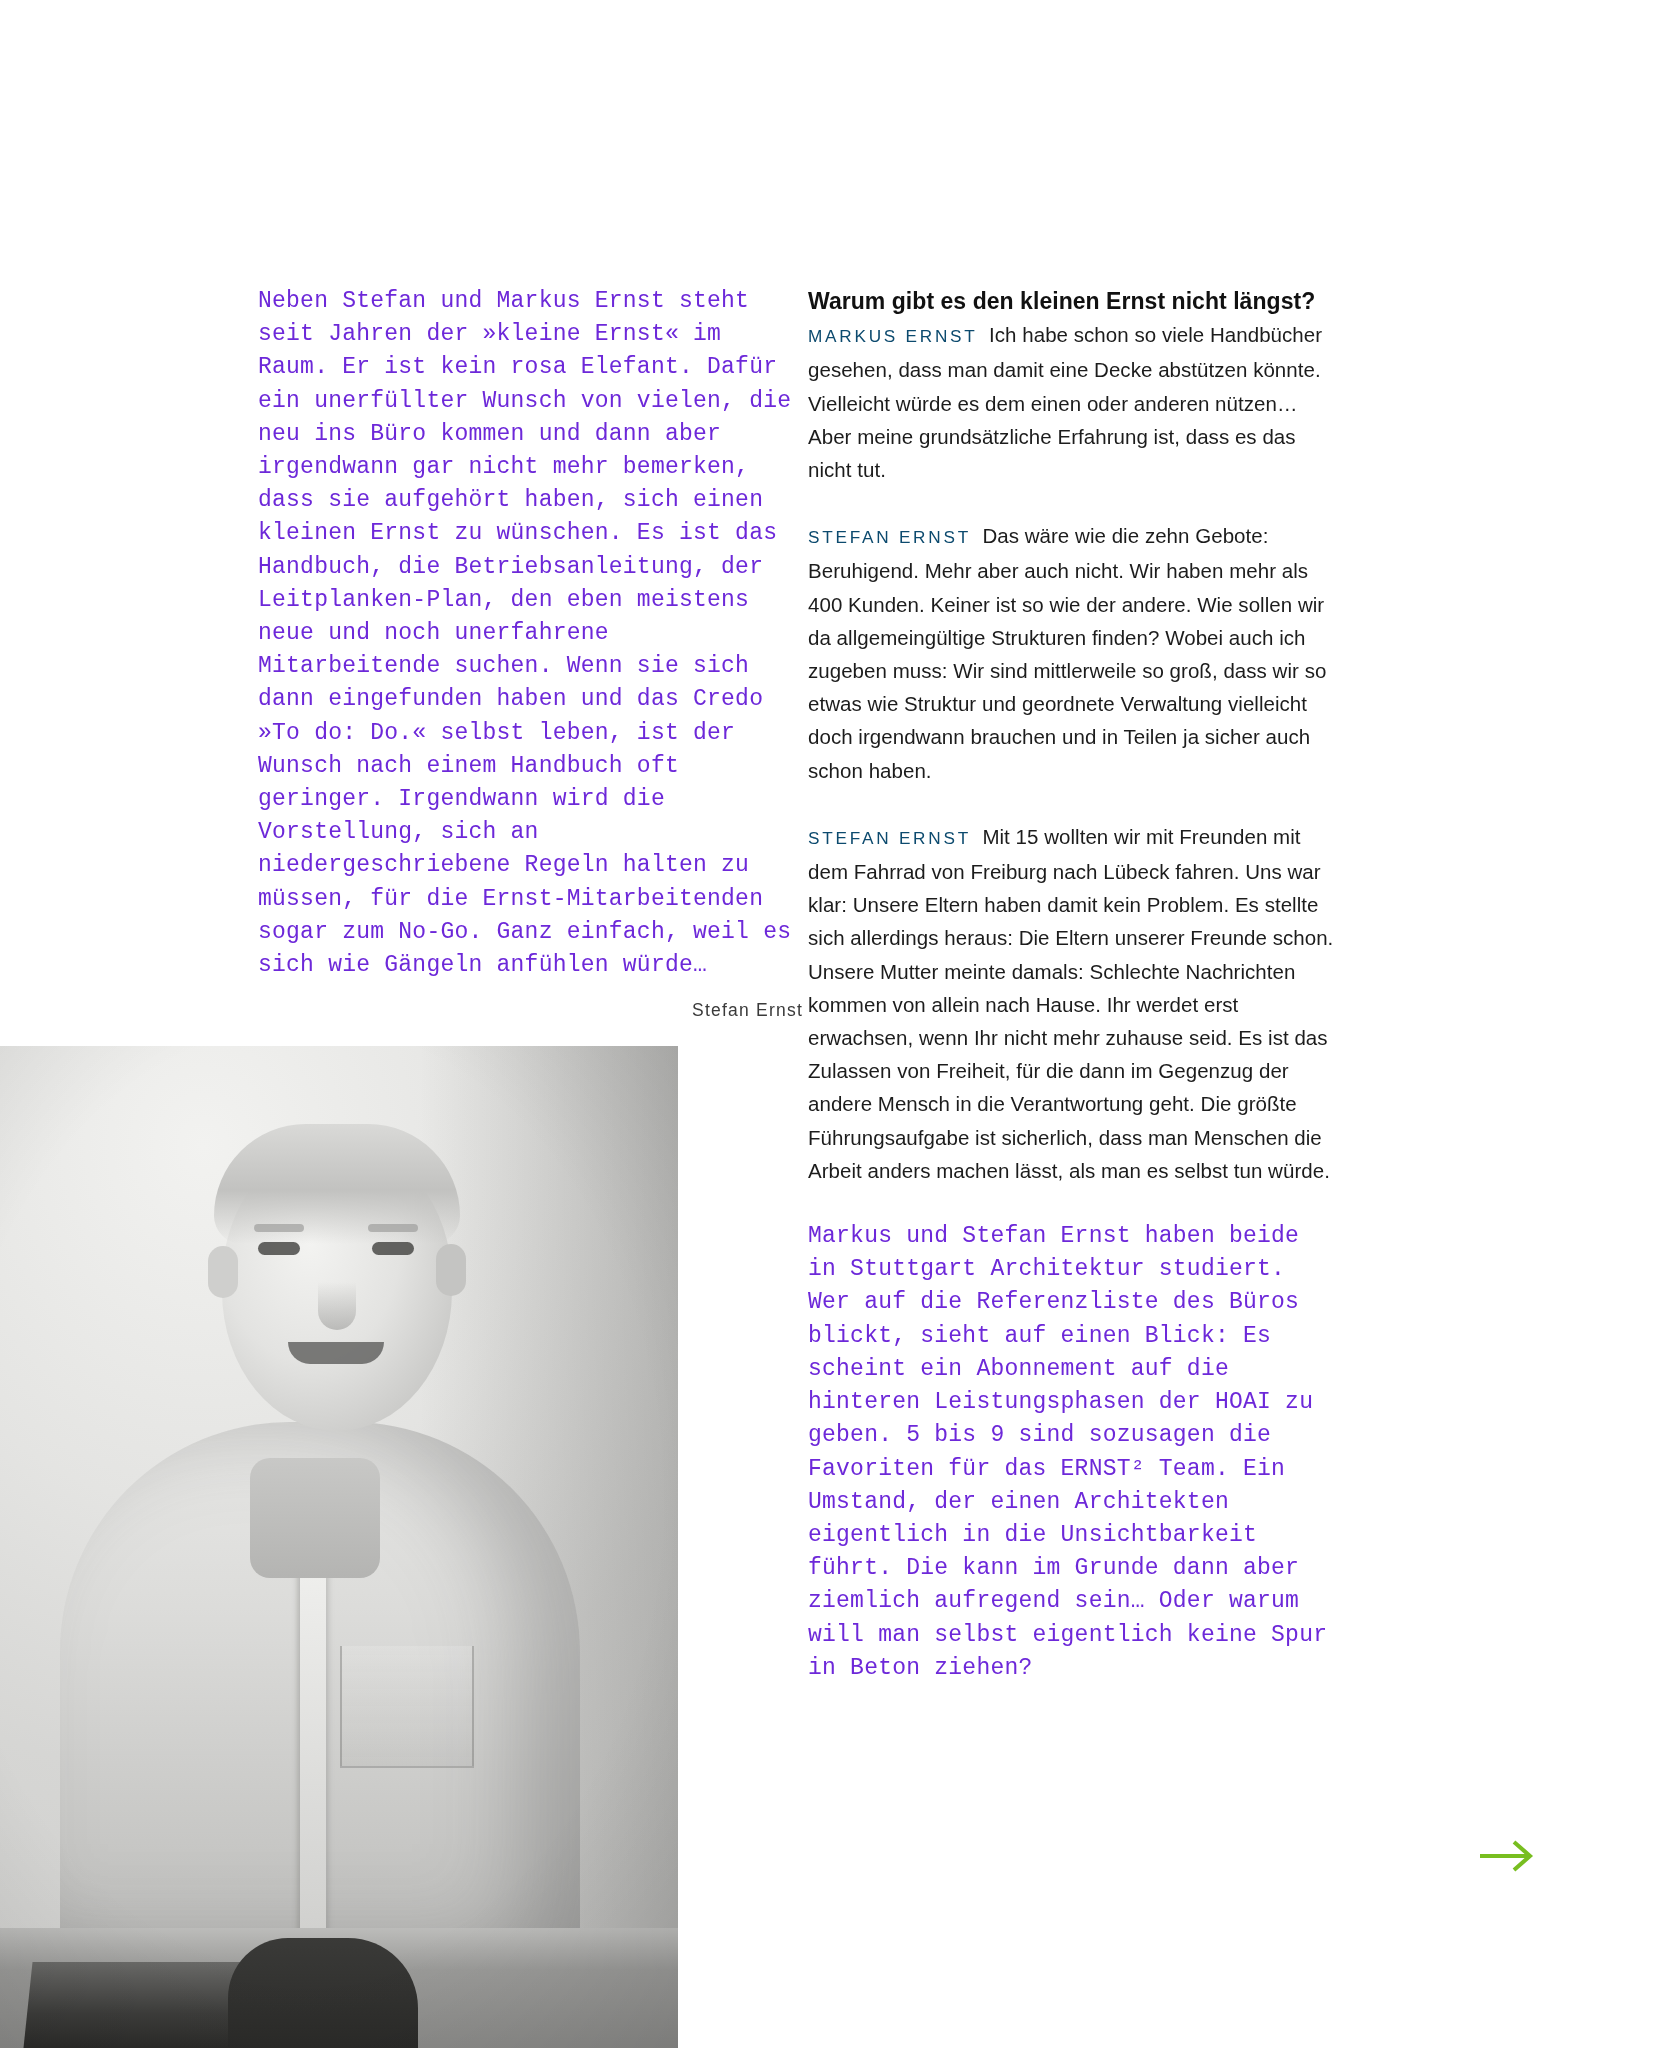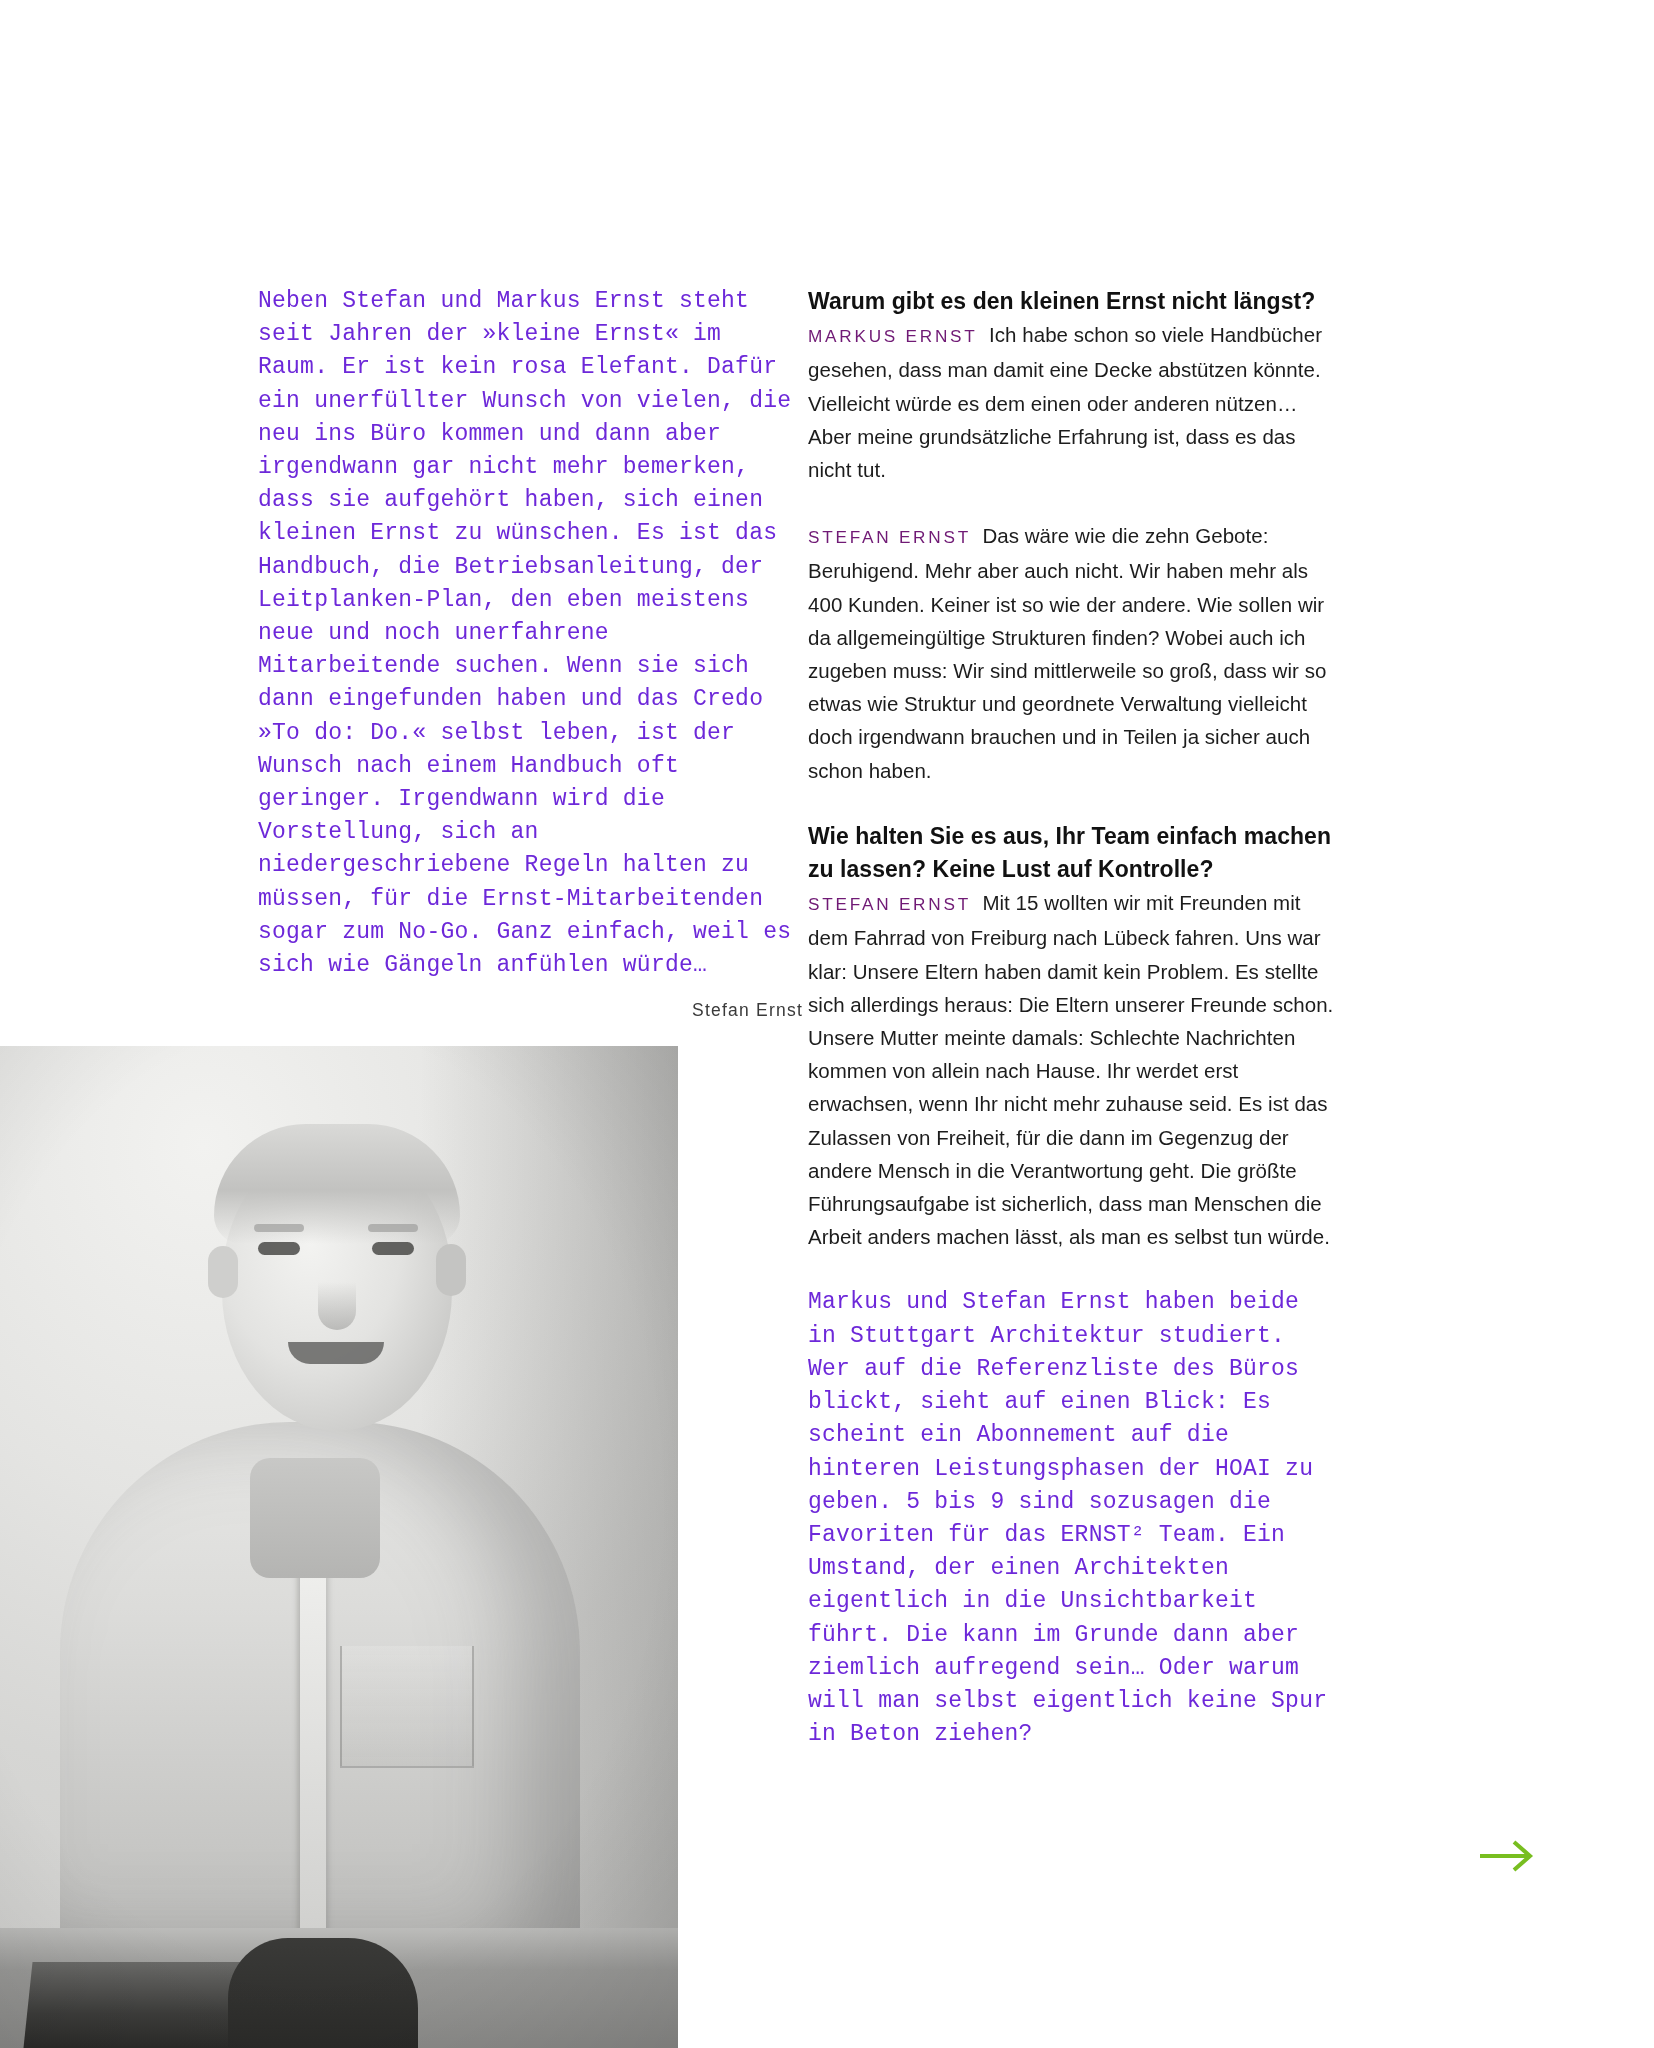--- a/index.html
+++ b/index.html
@@ -64,21 +64,21 @@
     line-height: 33.2px;
     color: #111111;
     letter-spacing: 0.002em;
     margin: 0;
   }
 
   .speaker {
     font-family: "Liberation Sans", sans-serif;
     font-size: 17.2px;
     letter-spacing: 0.16em;
-    color: #701a75;
+    color: #0c4a6e;
     text-transform: uppercase;
     white-space: nowrap;
   }
 
   .qa-block {
     margin-bottom: 33px;
   }
   .answer {
     margin: 0;
   }
@@ -319,21 +319,20 @@
     <div class="qa-block">
       <p class="question">Warum gibt es den kleinen Ernst nicht längst?</p>
       <p class="sans-body answer"><span class="speaker">MARKUS ERNST</span>&nbsp;&nbsp;<span>Ich habe schon so viele Handbücher gesehen, dass man damit eine Decke abstützen könnte. Vielleicht würde es dem einen oder anderen nützen… Aber meine grundsätzliche Erfahrung ist, dass es das nicht tut.</span></p>
     </div>
 
     <div class="qa-block">
       <p class="sans-body answer"><span class="speaker">STEFAN ERNST</span>&nbsp;&nbsp;<span>Das wäre wie die zehn Gebote: Beruhigend. Mehr aber auch nicht. Wir haben mehr als 400 Kunden. Keiner ist so wie der andere. Wie sollen wir da allgemeingültige Strukturen finden? Wobei auch ich zugeben muss: Wir sind mittlerweile so groß, dass wir so etwas wie Struktur und geordnete Verwaltung vielleicht doch irgendwann brauchen und in Teilen ja sicher auch schon haben.</span></p>
     </div>
 
     <div class="qa-block">
-      <p class="question">Wie halten Sie es aus, Ihr Team einfach machen zu lassen? Keine Lust auf Kontrolle?</p>
       <p class="sans-body answer"><span class="speaker">STEFAN ERNST</span>&nbsp;&nbsp;<span>Mit 15 wollten wir mit Freunden mit dem Fahrrad von Freiburg nach Lübeck fahren. Uns war klar: Unsere Eltern haben damit kein Problem. Es stellte sich allerdings heraus: Die Eltern unserer Freunde schon. Unsere Mutter meinte damals: Schlechte Nachrichten kommen von allein nach Hause. Ihr werdet erst erwachsen, wenn Ihr nicht mehr zuhause seid. Es ist das Zulassen von Freiheit, für die dann im Gegenzug der andere Mensch in die Verantwortung geht. Die größte Führungsaufgabe ist sicherlich, dass man Menschen die Arbeit anders machen lässt, als man es selbst tun würde.</span></p>
     </div>
 
     <div class="serif-body">
       <p>Markus und Stefan Ernst haben beide in Stuttgart Architektur studiert. Wer auf die Referenzliste des Büros blickt, sieht auf einen Blick: Es scheint ein Abonnement auf die hinteren Leistungsphasen der HOAI zu geben. 5 bis 9 sind sozusagen die Favoriten für das ERNST² Team. Ein Umstand, der einen Architekten eigentlich in die Unsichtbarkeit führt. Die kann im Grunde dann aber ziemlich aufregend sein… Oder warum will man selbst eigentlich keine Spur in Beton ziehen?</p>
     </div>
 
   </div>
 
   <div class="next-arrow">

